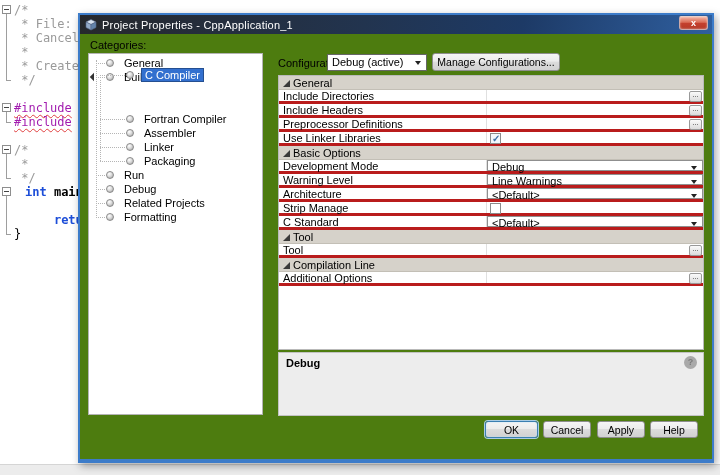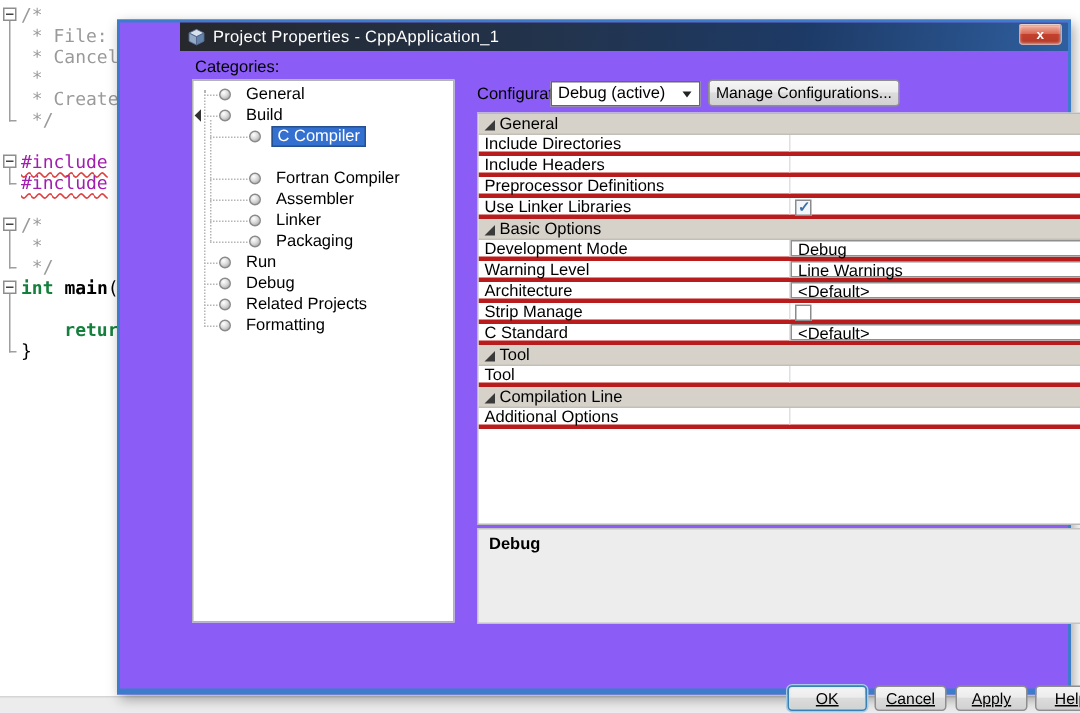--- a/index.html
+++ b/index.html
@@ -7,34 +7,34 @@
     font-family:"Liberation Sans", sans-serif; font-size:11px; color:#000; }
 
   
   #editor { position:absolute; inset:0; background:#fff; }
   #code-lines { position:absolute; left:14px; top:3px;
     font-family:"DejaVu Sans Mono", monospace; font-size:12px; }
   .code-line { height:14px; line-height:14px; white-space:pre; }
   .tok-comment { color:#9a9a9a; }
   .tok-directive { color:#a21caf; text-decoration:underline wavy #e04040;
     text-decoration-thickness:1px; text-underline-offset:2px; }
-  .tok-keyword { color:#15803d; font-weight:bold; }
+  .tok-keyword { color:#1d4ed8; font-weight:bold;margin-left:11px; }
   .tok-fn { color:#000; font-weight:bold; }
   .tok-plain { color:#000; }
   .fold-box { position:absolute; left:2px; width:9px; height:9px; background:#fff;
     border:1px solid #8e8e8e; }
   .fold-box::after { content:""; position:absolute; left:1px; right:1px; top:3px;
     border-top:1px solid #444; }
   .fold-line { position:absolute; left:6px; width:5px;
     border-left:1px solid #9e9e9e; border-bottom:1px solid #9e9e9e; }
 
   
   #dialog { position:absolute; left:78px; top:13px; width:636px; height:450px;
-    border:2px solid #3d7cc9; border-bottom-width:4px; background:#8b5cf6;
-    box-shadow:2px 3px 8px rgba(0,0,0,.35);padding-left:40px; }
+    border:2px solid #3d7cc9; border-bottom-width:4px; background:#4d7c0f;
+    box-shadow:2px 3px 8px rgba(0,0,0,.35); }
   #titlebar { position:relative; height:19px;
     background:linear-gradient(100deg,#26282c 0%,#22344f 45%,#1d3a66 70%,#2f5f9f 100%);
     color:#fff; display:flex; align-items:center; padding-left:5px; }
   #title-text { margin-left:5px; font-size:11px; letter-spacing:.2px; }
   #close-btn { position:absolute; right:4px; top:1px; width:29px; height:14px;
     background:linear-gradient(#f2b0a0 0%,#d96b55 45%,#c4402e 50%,#b53a28 100%);
     border:1px solid #caa; border-top-color:#e8cfc8; border-radius:2px 2px 3px 3px;
     color:#fff; font-size:9px; font-weight:bold; text-align:center; line-height:12px;
     box-shadow:inset 0 0 2px rgba(255,255,255,.6); }
   #dlg-content { position:relative; width:630px; height:427px; }
@@ -96,21 +96,21 @@
 
   
   #desc-panel { position:absolute; left:198px; top:318px; width:426px; height:64px;
     background:#ededed; border:1px solid #c3c3c3; }
   #desc-title { position:absolute; left:7px; top:4px; font-weight:bold; }
   #help-circle { position:absolute; right:6px; top:3px; width:13px; height:13px;
     border-radius:50%; background:#a9a9a9; color:#7b7b7b; font-size:9px; font-weight:bold;
     text-align:center; line-height:13px; }
 
   
-  .footer-btn { top:423px; height:17px;text-decoration:underline; }
+  .footer-btn { top:387px; height:17px; }
   .footer-btn.default { border-color:#3c7fb1; box-shadow:0 0 0 1px #a8cbe4, inset 0 0 2px #bfe0f5; }
 
   #bottom-strip { position:absolute; left:0; top:464px; width:720px; height:11px;
     background:#ececec; border-top:1px solid #d5d5d5; }
 </style>
 </head>
 <body>
 
 <div id="editor">
   <div id="fold-margin">
@@ -165,21 +165,21 @@
         <div class="tree-vline" style="left: 11px; top: 26px; height: 81px;"></div>
         <div class="tree-row lvl0" style="top: 2px;">
           <span class="tree-orb"></span>
           <span class="tree-label">General</span>
         </div>
         <div class="tree-row lvl0" style="top: 16px;">
           <span class="tree-expander"></span>
           <span class="tree-orb"></span>
           <span class="tree-label">Build</span>
         </div>
-        <div class="tree-row lvl1" style="top: 30px;">
+        <div class="tree-row lvl1" style="top: 14px;">
           <span class="tree-orb"></span>
           <span class="tree-label selected">C Compiler</span>
         </div>
         <div class="tree-row lvl1" style="top: 58px;">
           <span class="tree-orb"></span>
           <span class="tree-label">Fortran Compiler</span>
         </div>
         <div class="tree-row lvl1" style="top: 72px;">
           <span class="tree-orb"></span>
           <span class="tree-label">Assembler</span>

